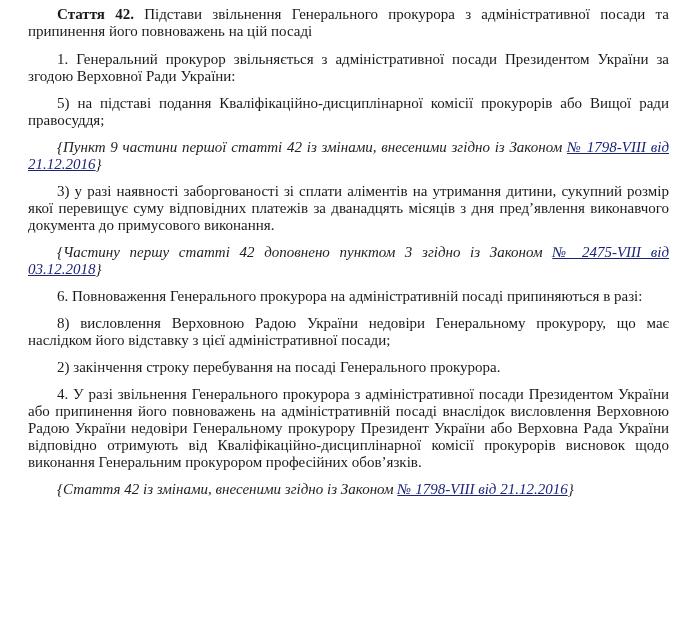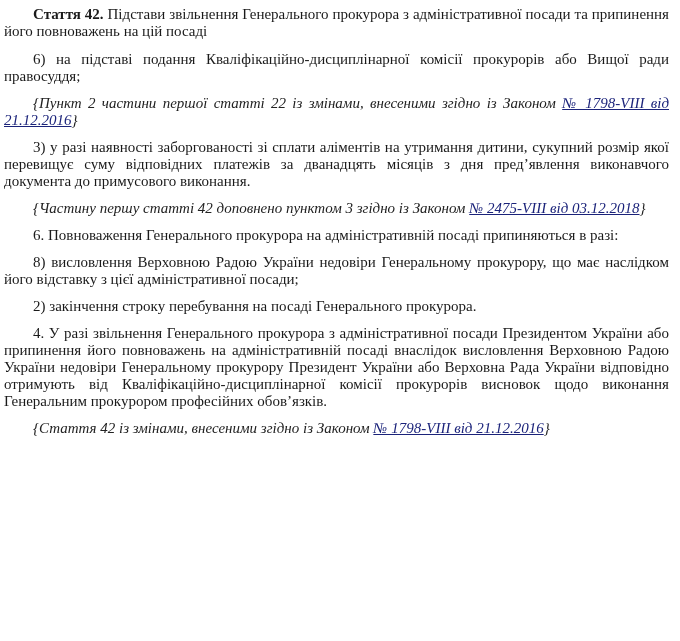--- a/index.html
+++ b/index.html
@@ -6,21 +6,21 @@
       margin: 0;
       padding: 0;
       background: #ffffff;
     }
     body {
       width: 680px;
       height: 641px;
       overflow: hidden;
     }
     .doc {
-      padding: 6px 11px 0 4px;
+      padding: 6px 11px 0 28px;
       font-family: "Liberation Serif", "DejaVu Serif", serif;
       font-size: 15px;
       line-height: 17px;
       color: #1a1a1a;
     }
     .p {
       margin: 0 0 10px 0;
       text-indent: 29px;
       text-align: justify;
     }
@@ -42,25 +42,26 @@
       margin-top: 0;
     }
   </style>
 </head>
 <body>
 
 <div class="doc">
 
   <p class="p title"><b>Стаття 42.</b><span> Підстави звільнення Генерального прокурора з адміністративної посади та припинення його повноважень на цій посаді</span></p>
 
+  <p class="p">1. Генеральний прокурор звільняється з адміністративної посади Президентом України за згодою Верховної Ради України:</p>
 
 
-  <p class="p">6) на підставі подання Кваліфікаційно-дисциплінарної комісії прокурорів або Вищої ради правосуддя;</p>
+  <p class="p">5) на підставі подання Кваліфікаційно-дисциплінарної комісії прокурорів або Вищої ради правосуддя;</p>
 
-  <p class="p note"><span>{Пункт 2 частини першої статті 22 із змінами, внесеними згідно із Законом </span><a class="ref" href="#">№ 1798-VIII від 21.12.2016</a><span>}</span></p>
+  <p class="p note"><span>{Пункт 9 частини першої статті 42 із змінами, внесеними згідно із Законом </span><a class="ref" href="#">№ 1798-VIII від 21.12.2016</a><span>}</span></p>
 
   <p class="p">3) у разі наявності заборгованості зі сплати аліментів на утримання дитини, сукупний розмір якої перевищує суму відповідних платежів за дванадцять місяців з дня пред’явлення виконавчого документа до примусового виконання.</p>
 
   <p class="p note"><span>{Частину першу статті 42 доповнено пунктом 3 згідно із Законом </span><a class="ref" href="#">№ 2475-VIII від 03.12.2018</a><span>}</span></p>
 
   <p class="p">6. Повноваження Генерального прокурора на адміністративній посаді припиняються в разі:</p>
 
   <p class="p">8) висловлення Верховною Радою України недовіри Генеральному прокурору, що має наслідком його відставку з цієї адміністративної посади;</p>
 
   <p class="p">2) закінчення строку перебування на посаді Генерального прокурора.</p>

